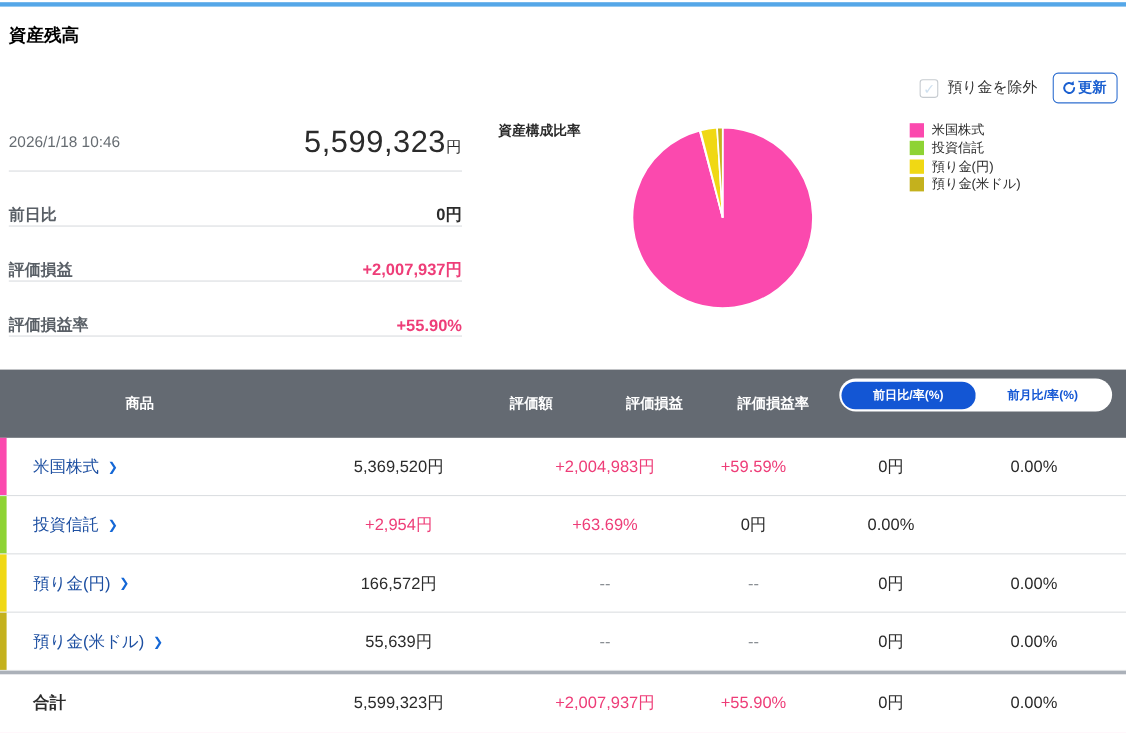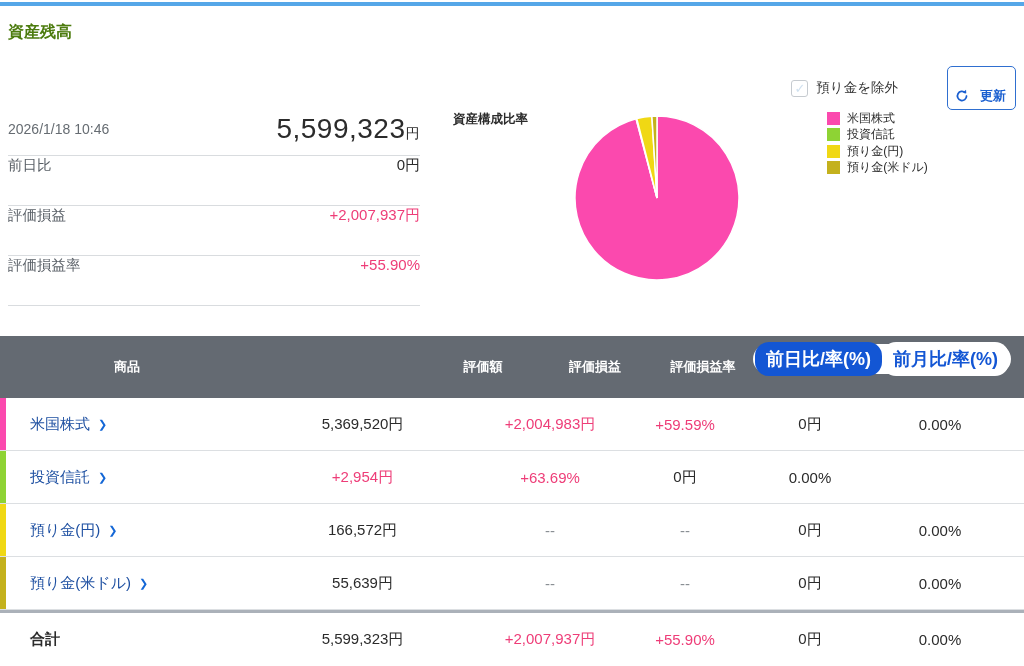--- a/index.html
+++ b/index.html
@@ -1,60 +1,60 @@
 <!DOCTYPE html>
 <html><head>
 <meta charset="utf-8">
 <style>
   * { margin:0; padding:0; box-sizing:border-box; }
   html,body { background:#fff; }
   body { font-family:"Liberation Sans","DejaVu Sans",sans-serif; color:#333; }
   .app { position:relative; width:1024px; height:666px; background:#fff; overflow:hidden; }
 
   .top-accent { position:absolute; top:2px; left:0; width:1024px; height:4px; background:#55a7e8; }
-  .page-title { position:absolute; top:22px; left:8px; font-size:16px; font-weight:bold; color:#4d7c0f; }
+  .page-title { position:absolute; top:22px; left:8px; font-size:16px; font-weight:bold; color:#000000; }
 
   
   .controls { position:absolute; top:66px; right:8px; display:flex; align-items:center; gap:14px; }
   .chk { display:flex; align-items:center; gap:8px; font-size:13.5px; color:#333; cursor:pointer; }
   .chk .box { width:17px; height:17px; border:1px solid #c6cbd0; border-radius:3px; background:#fff;
               display:flex; align-items:center; justify-content:center; }
   .chk .mark { color:#cfe0ef; font-size:13px; font-weight:bold; line-height:1; }
-  .refresh-btn { display:flex; align-items:center; gap:11px; background:#fff; border:1.5px solid #2f6fd0;
-                 border-radius:5px; padding:20px 9px 4px 7px; color:#1a5fd0; font-size:13px; font-weight:bold;
-                 font-family:inherit; cursor:pointer;margin-left:35px; }
+  .refresh-btn { display:flex; align-items:center; gap:1px; background:#fff; border:1.5px solid #2f6fd0;
+                 border-radius:5px; padding:4px 9px 4px 7px; color:#1a5fd0; font-size:13px; font-weight:bold;
+                 font-family:inherit; cursor:pointer; }
 
   
   .summary { position:absolute; top:103px; left:8px; width:412px; }
   .summary-head { display:flex; justify-content:space-between; align-items:center; height:53px;
                   border-bottom:1px solid #d9dcdf; }
   .as-of { font-size:14px; color:#666c72; }
   .total-amount { font-size:28px; color:#2b2b2b; letter-spacing:0.5px; }
   .total-amount .unit { font-size:14px; }
-  .summary-row { display:flex; justify-content:space-between; align-items:flex-start; height:50px;
-                 border-bottom:1px solid #d9dcdf; font-size:14.5px; }
+  .summary-row { display:flex; justify-content:space-between; align-items:flex-end; height:50px;
+                 border-bottom:1px solid #d9dcdf; font-size:14.5px;font-weight:bold; }
   .summary-row .lbl { color:#595f66; }
   .summary-row .val { color:#2b2b2b; font-size:15px; }
   .summary-row .val.profit { color:#ee3d78; }
 
   
   .chart-title { position:absolute; top:111px; left:453px; font-size:12.5px; font-weight:bold; color:#2b2b2b; }
   .pie-wrap { position:absolute; top:114px; left:573px; width:168px; height:168px; }
   .legend { position:absolute; top:110px; left:827px; }
   .legend-item { display:flex; align-items:center; gap:7px; height:16.5px; font-size:12px; color:#2b2b2b; }
   .legend-swatch { width:13px; height:13px; display:inline-block; }
 
   
   .asset-table { position:absolute; top:336px; left:0; width:1024px; }
   .thead { position:relative; height:62px; background:#646a72; }
   .th { position:absolute; top:50%; transform:translate(-50%,-50%); color:#fff; font-size:13px; font-weight:bold; white-space:nowrap; }
   .pill { position:absolute; top:8px; right:13px; height:30px; display:flex; align-items:center;
           background:#fff; border-radius:16px; padding:2px; }
-  .seg { border:none; background:#fff; color:#1356d4; font-size:18px; font-weight:bold; font-family:inherit;
-         border-radius:14px; padding:5px 11px; white-space:nowrap; cursor:pointer; }
+  .seg { border:none; background:#fff; color:#1356d4; font-size:11px; font-weight:bold; font-family:inherit;
+         border-radius:14px; padding:5px 29px; white-space:nowrap; cursor:pointer; }
   .seg.active { background:#1356d4; color:#fff; }
 
   .trow { position:relative; height:53px; border-bottom:1px solid #dcdfe2;
           display:grid; grid-template-columns:260px 205px 170px 100px 150px 110px 29px; align-items:center; }
   .trow .bar { position:absolute; left:0; top:0; bottom:0; width:6px; }
   .cell { font-size:15px; color:#2b2b2b; text-align:center; white-space:nowrap; }
   .cell.c1 { text-align:left; padding-left:30px; color:#1d4fa1; text-decoration:none; display:flex; align-items:center; gap:8px; cursor:pointer; }
   .chev { color:#1467d6; font-size:11px; font-weight:bold; }
   .cell.profit { color:#ee3d78; }
   .cell.muted { color:#8a8f94; }

